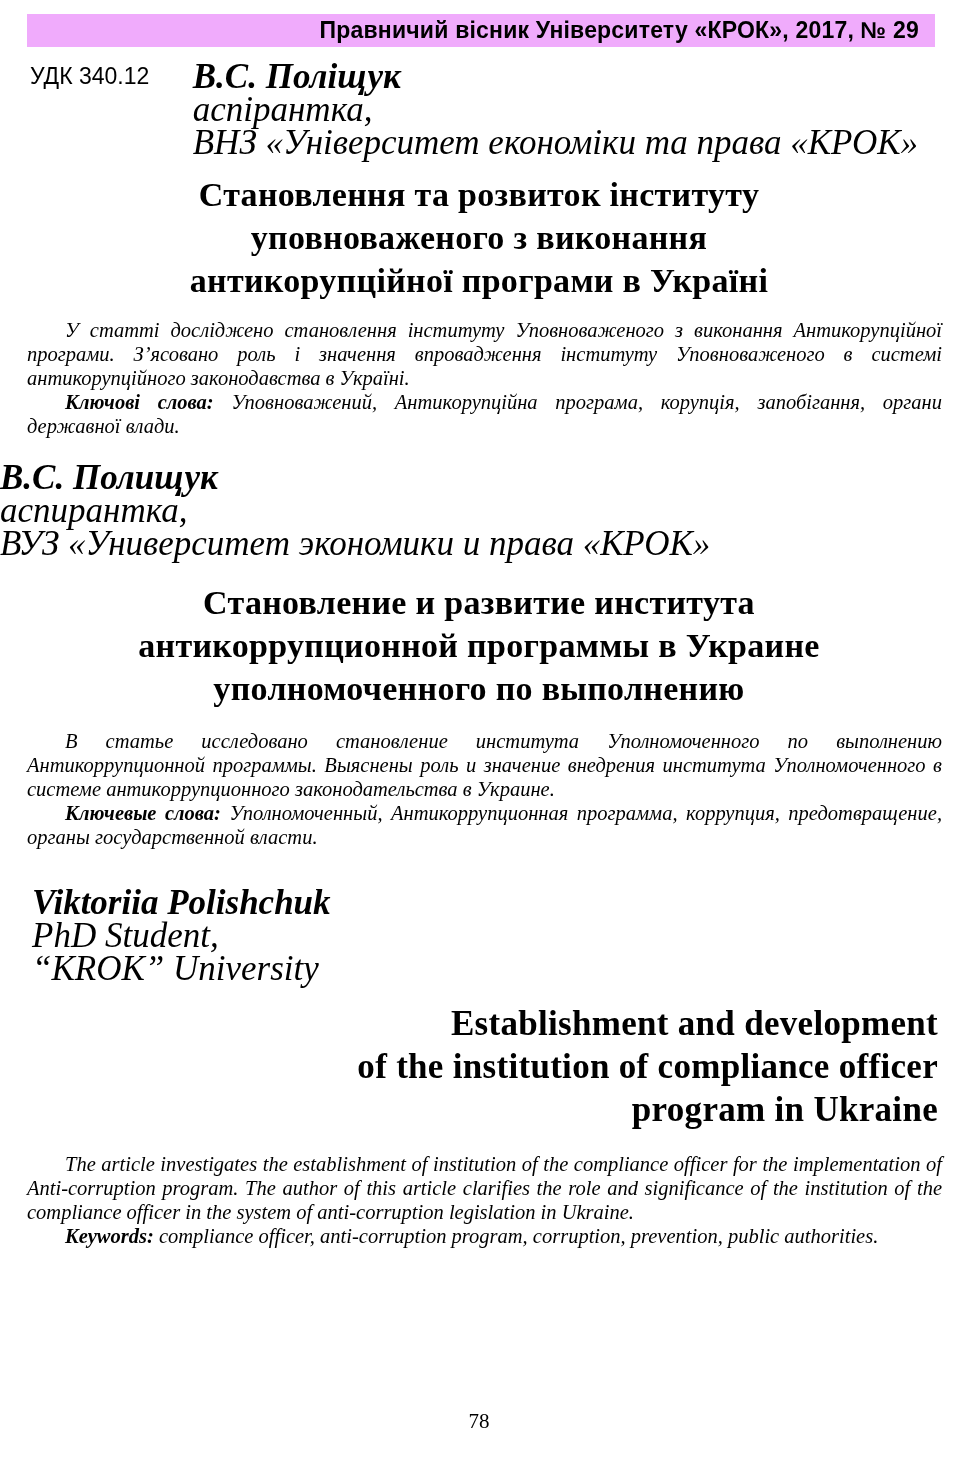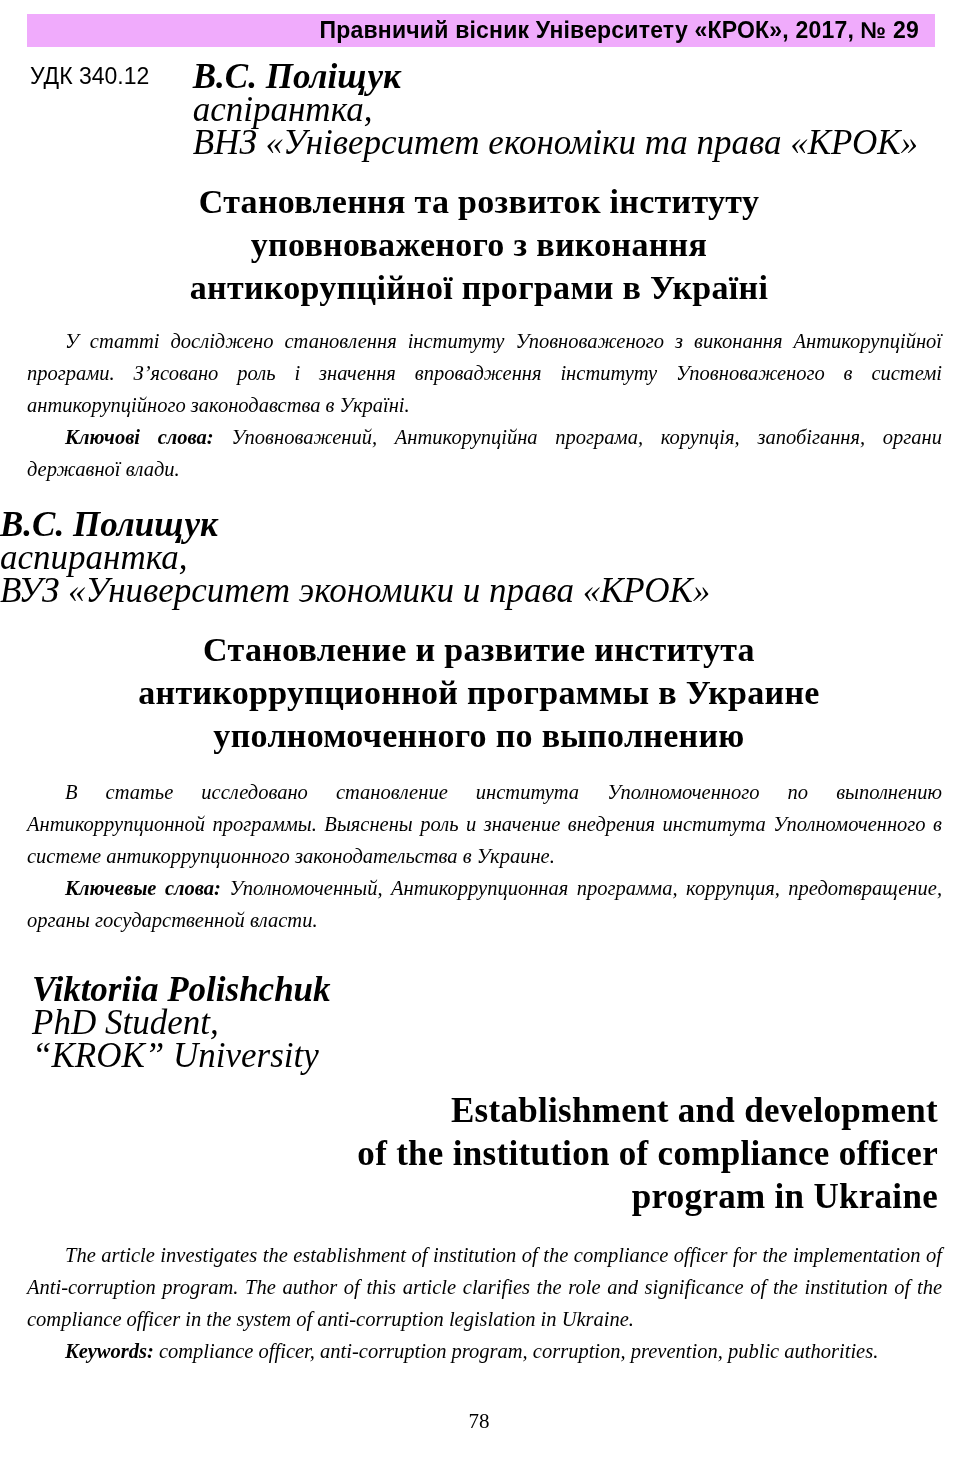--- a/index.html
+++ b/index.html
@@ -59,29 +59,29 @@
   
   .title {
     margin: 0 20px;
     text-align: center;
     font-weight: bold;
     font-size: 34px;
     line-height: 43px;
     letter-spacing: 0.3px;
   }
   .title .tl { display: block; }
-  .title-uk { margin-top: 21px; }
+  .title-uk { margin-top: 14px; }
   .title-ru { margin-top: 21px; }
   .title-en { margin-top: 17px; font-size: 35px; text-align: right; }
   
   .abstract-block {
     margin: 15px 16px 0 27px;
     font-style: italic;
     font-size: 20.5px;
-    line-height: 32px;
+    line-height: 24px;
     text-align: justify;
   }
   .abstract-block p {
     margin: 0;
     text-indent: 38px;
   }
   .kw-label { font-weight: bold; }
   .abs-uk { margin-top: 16px; }
   .abs-ru { margin-top: 19px; }
   .abs-en { margin-top: 21px; }

